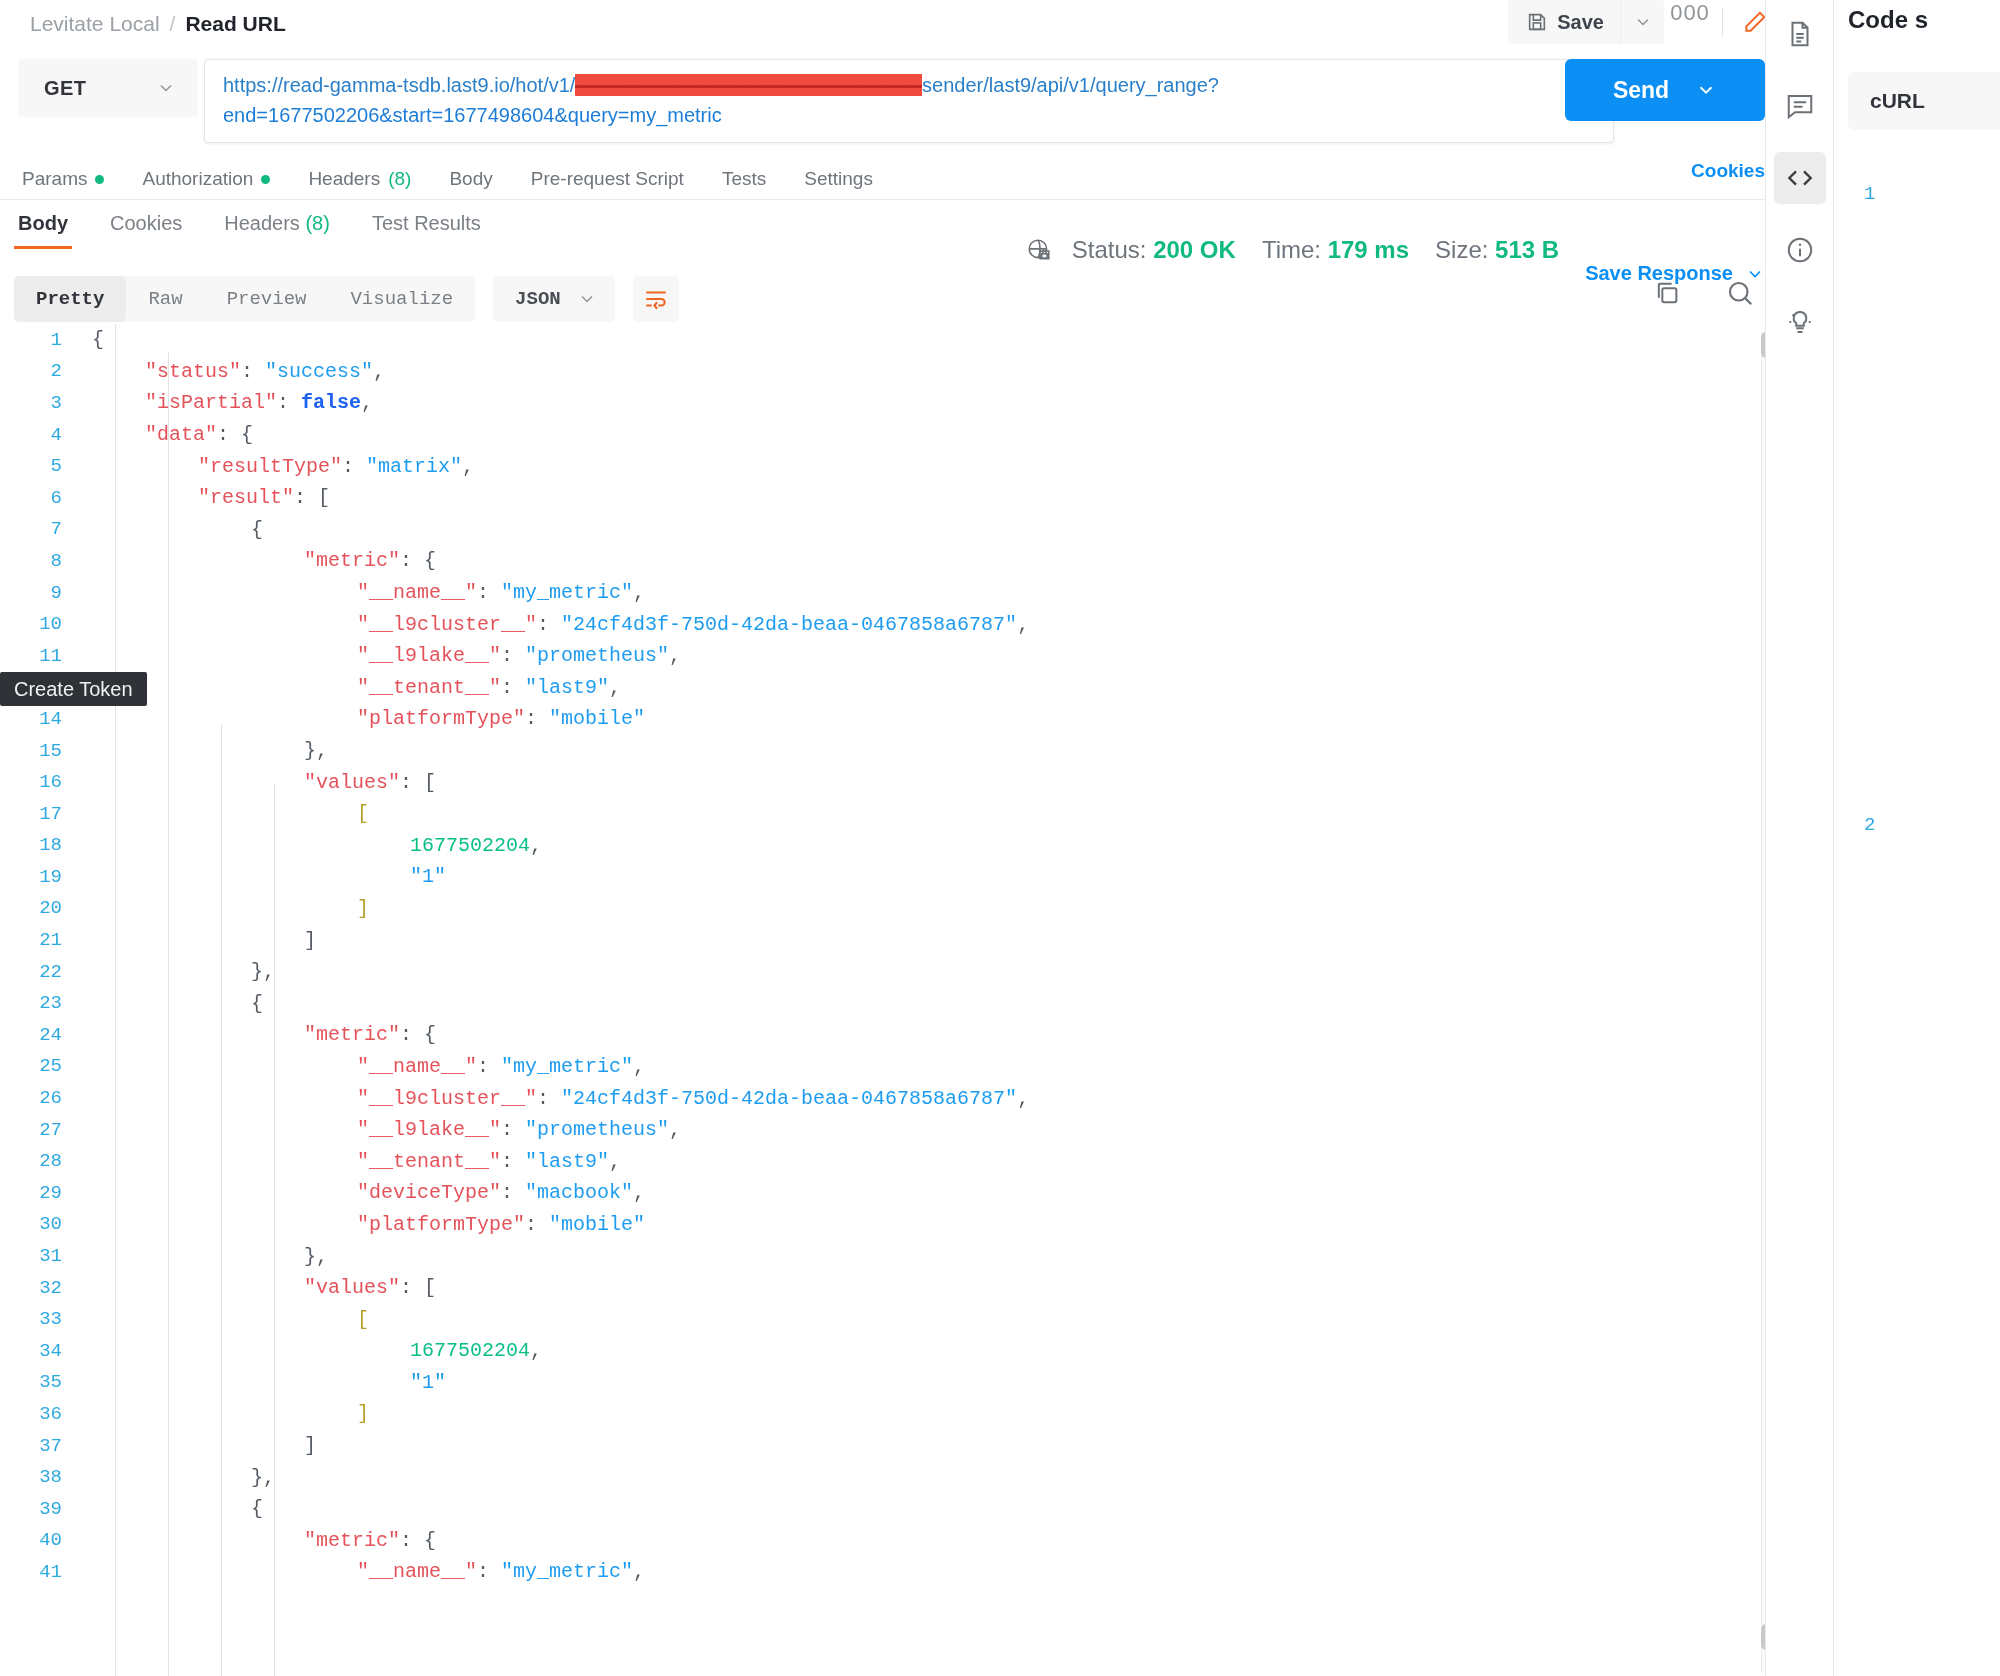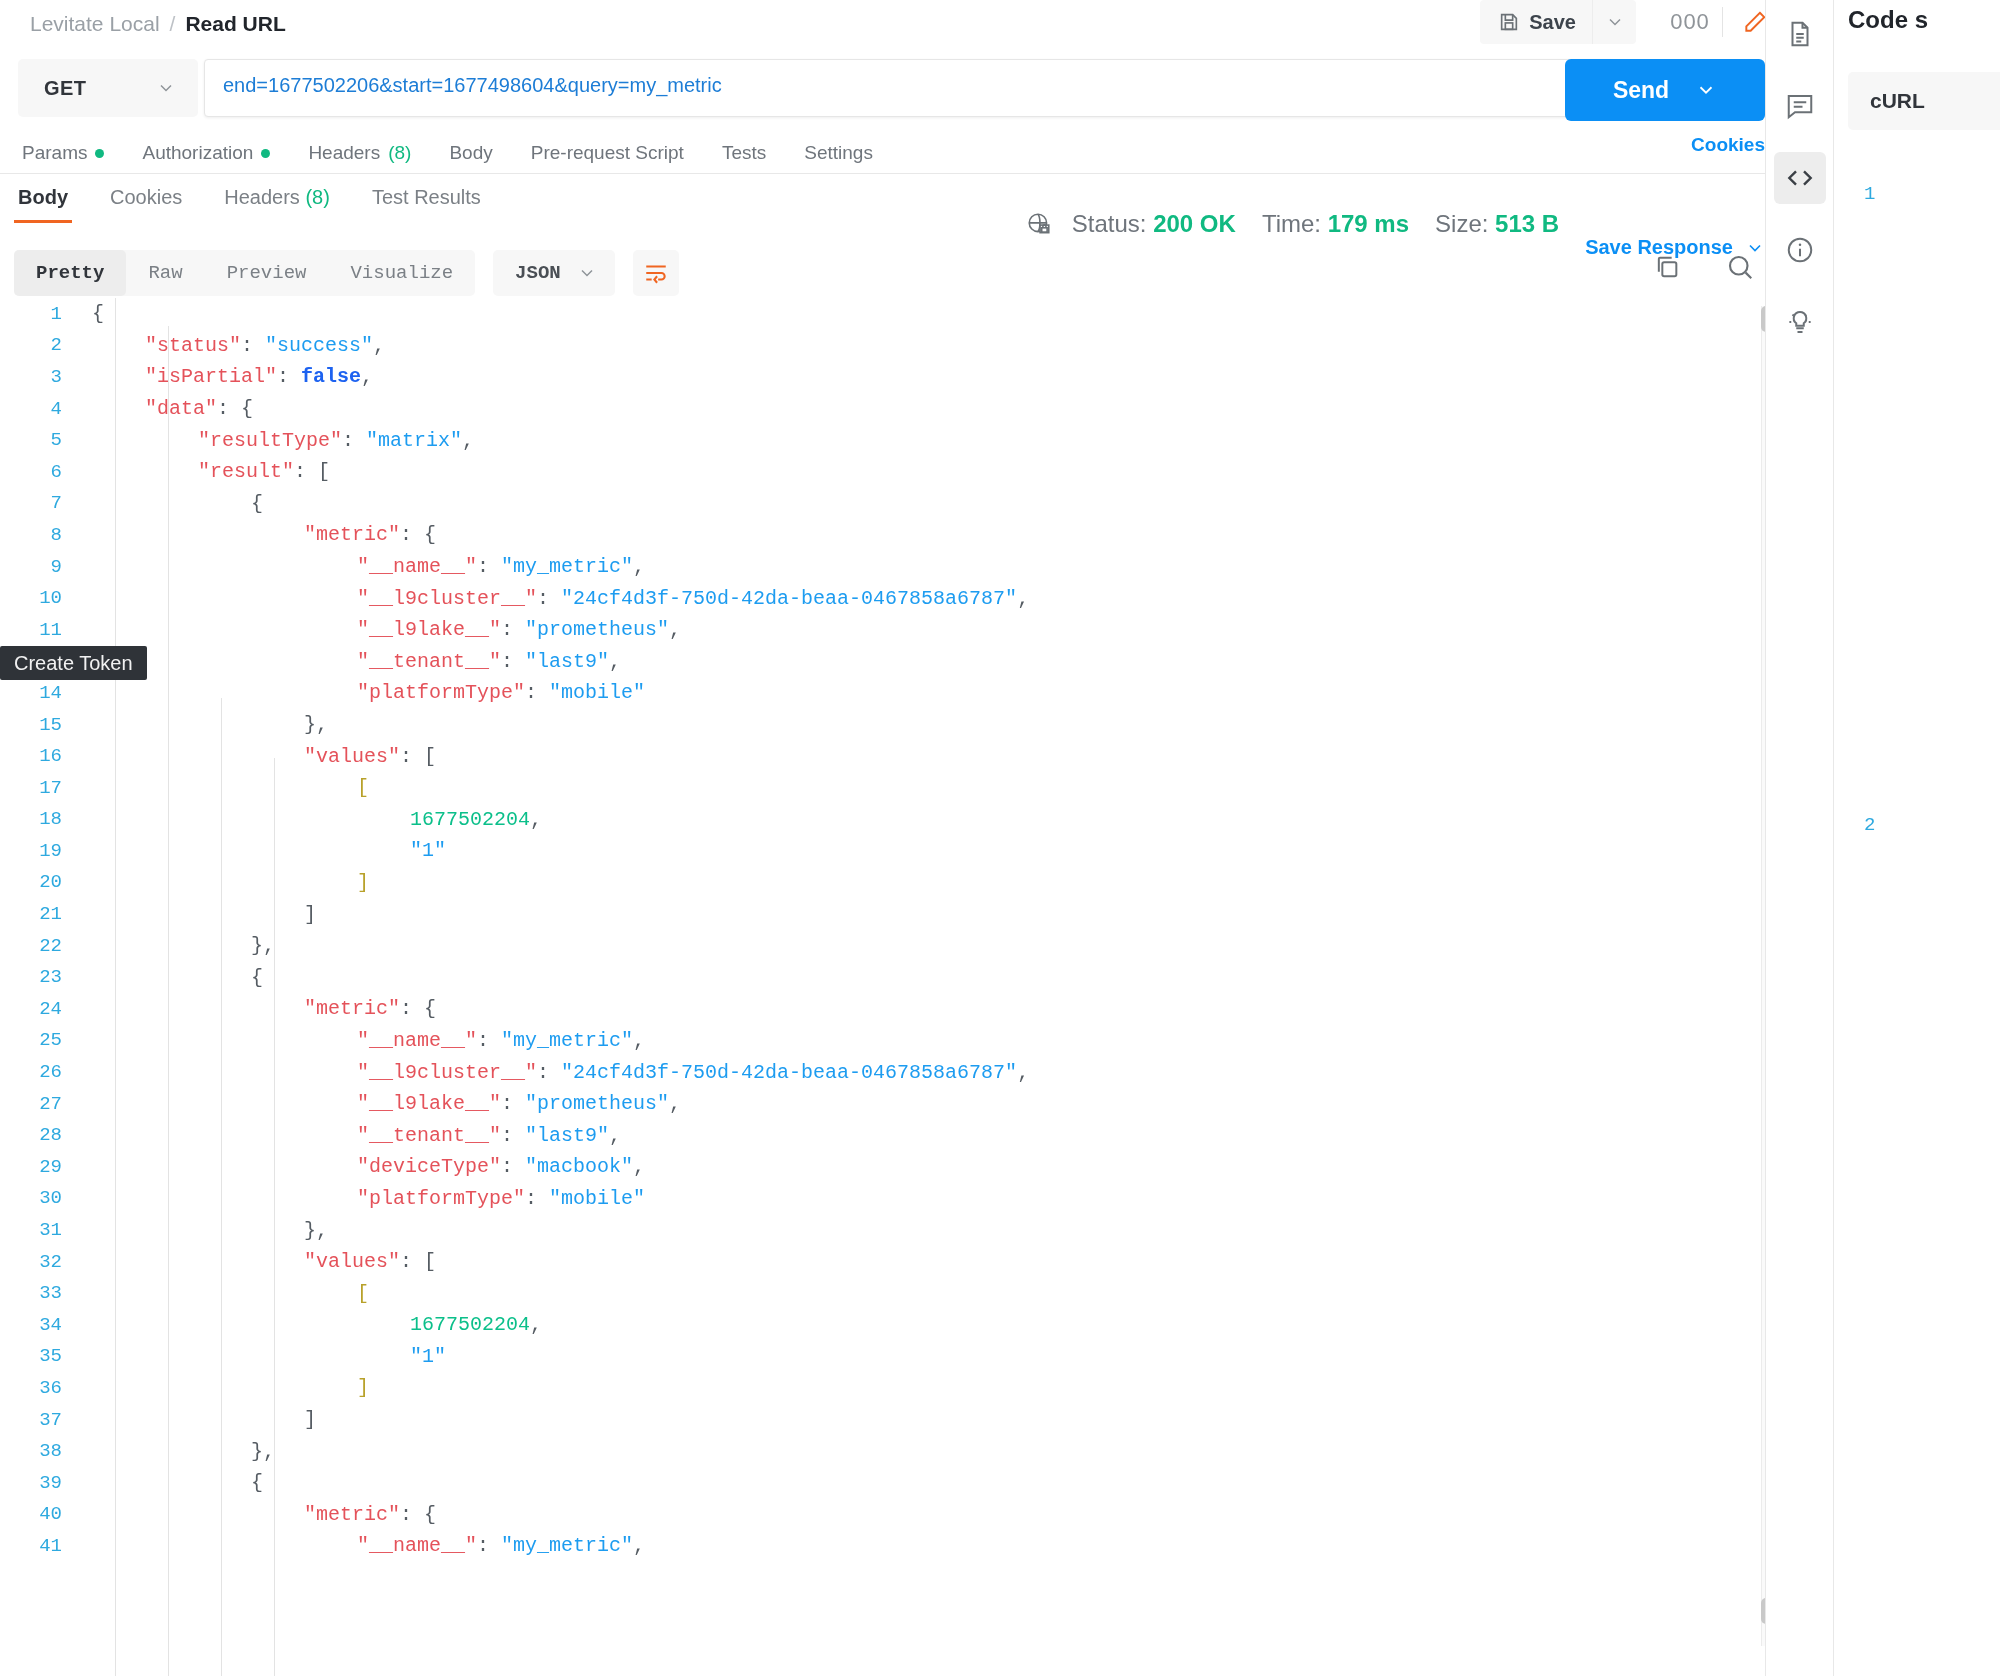--- a/index.html
+++ b/index.html
@@ -23,21 +23,21 @@
   .crumb-sep { font-size: 21px; color: #bdc1c6; margin: 0 10px; }
   .crumb-current { font-size: 21px; color: #21252b; font-weight: bold; }
 
   .crumb-actions {
     position: absolute; right: 0; top: 0; height: 44px;
     display: flex; align-items: center;
   }
   .save-grp { display: flex; align-items: center; background: #f7f7f7; border-radius: 4px; height: 44px; }
   .save-btn { display: flex; align-items: center; gap: 9px; padding: 0 16px 0 18px; height: 44px; color: #3d444c; font-size: 20px; font-weight: bold; text-align: center; }
   .save-caret { width: 44px; height: 44px; display: flex; align-items: center; justify-content: center; border-left: 1px solid #ededed; }
-  .ico-btn { width: 52px; height: 44px; display: flex; align-items: center; justify-content: center; margin-left: 28px; }
+  .ico-btn { width: 52px; height: 44px; display: flex; justify-content: center; }
   .divider-v { width: 1px; height: 30px; background: #e4e4e4; margin: 0 6px; }
   .pencil-box { width: 52px; height: 44px; display:flex; align-items:center; justify-content:center; background:#fff; border-radius: 4px;}
   .comment-box { width: 52px; height: 44px; display:flex; align-items:center; justify-content:center; background:#f1f1f1; border-radius: 0 4px 4px 0;}
   .dots { font-size: 22px; color: #8f9499; letter-spacing: 1px; }
 
   
   .url-row { display: flex; align-items: flex-start; padding: 12px 0 0 18px; position: relative; }
   .method-box {
     width: 180px; height: 58px; background: #f7f7f7; border-radius: 5px;
     display: flex; align-items: center; justify-content: space-between;
@@ -204,20 +204,21 @@
     <div class="url-row">
       <div class="method-box">
         <span class="method-label">GET</span>
         <span>
           <svg width="20" height="20" viewBox="0 0 24 24" fill="none" stroke="#8f9499" stroke-width="1.8">
               <path d="M6 9l6 6 6-6"></path>
             </svg>
         </span>
       </div>
       <div class="url-box">
+        <div class="url-text"><span class="plain">https://read-gamma-tsdb.last9.io/hot/v1/</span><span class="redacted">metrics/24a0f9ab4bc2d4c8a1f0e7c2b1</span><span class="plain">sender/last9/api/v1/query_range?</span></div>
         <div class="url-text">end=1677502206&amp;start=1677498604&amp;query=my_metric</div>
       </div>
       <div class="send-btn">
         <span>Send</span>
         <span>
           <svg width="22" height="22" viewBox="0 0 24 24" fill="none" stroke="#ffffff" stroke-width="2">
               <path d="M6 9l6 6 6-6"></path>
             </svg>
         </span>
       </div>

